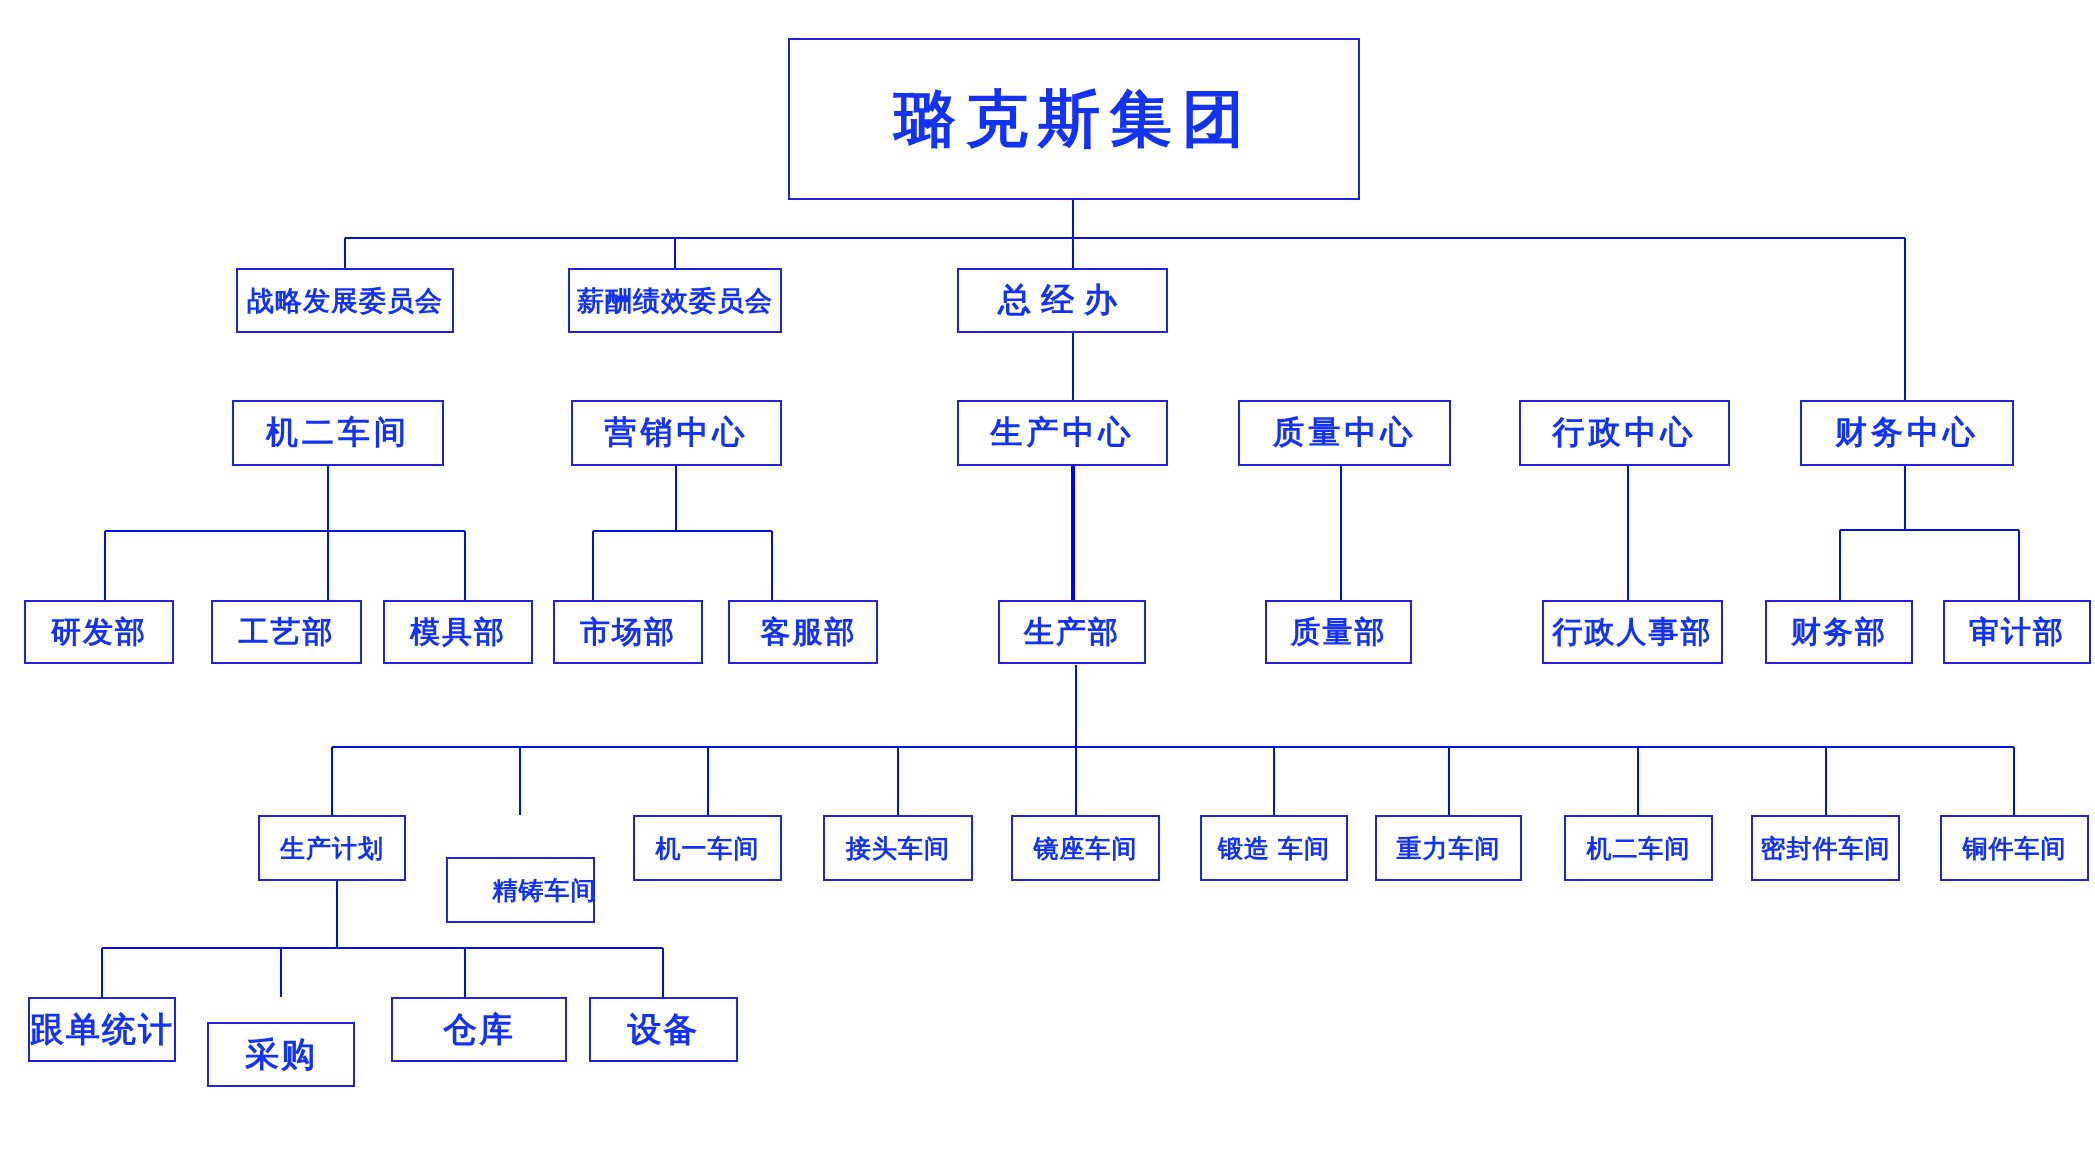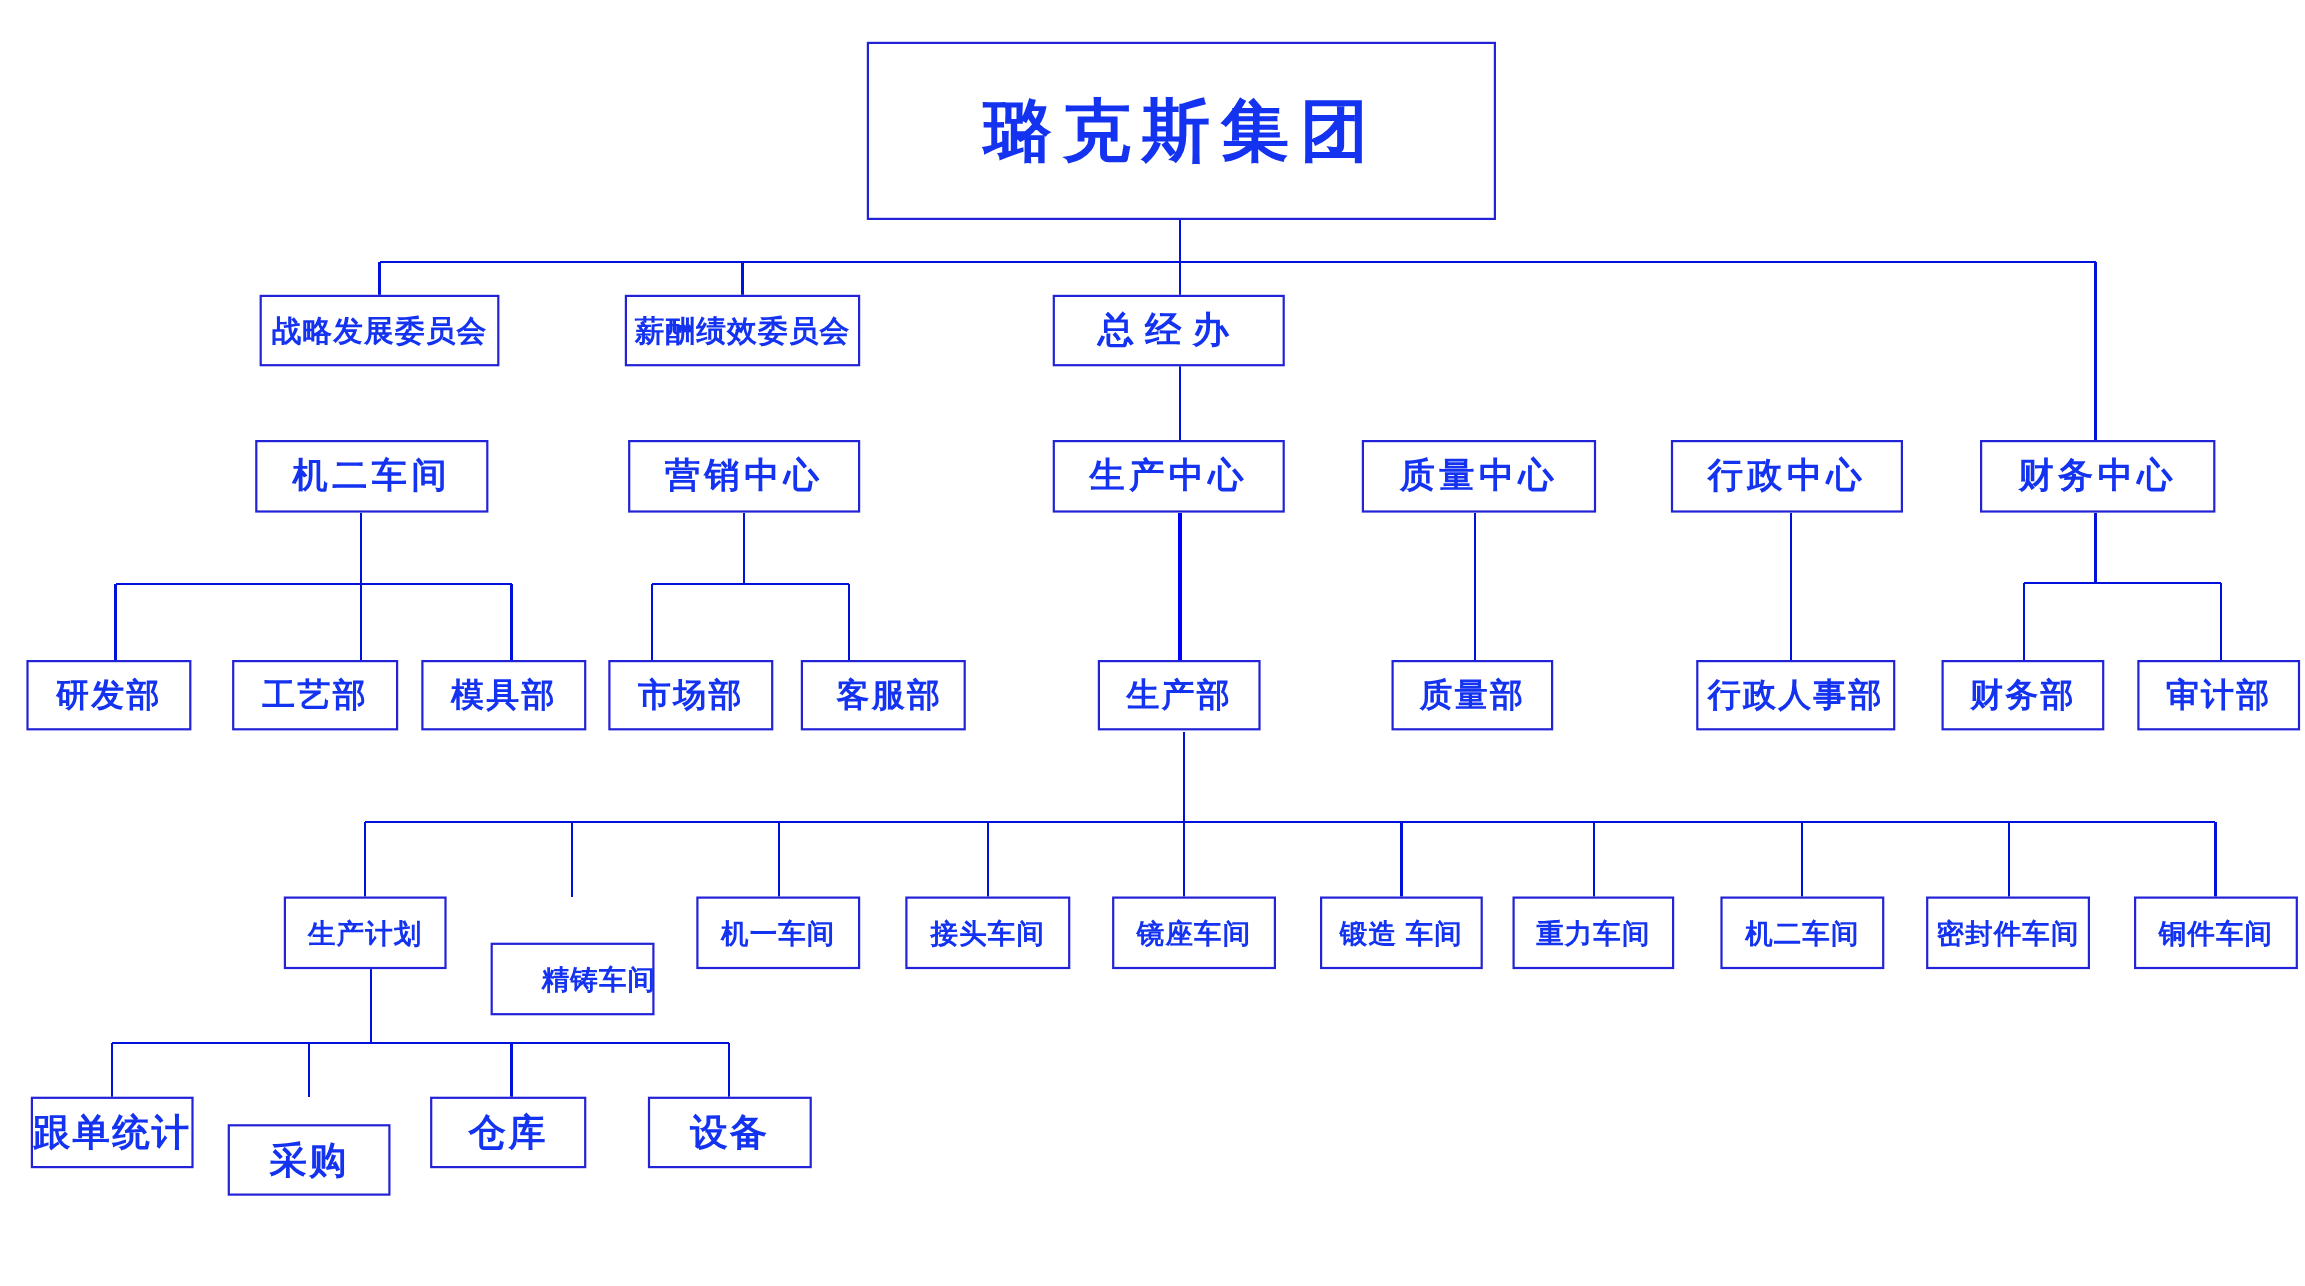--- a/index.html
+++ b/index.html
@@ -107,16 +107,16 @@
       <div class="node lvl5" style="left: 633px; top: 815px; width: 149px; height: 66px;">机一车间</div>
       <div class="node lvl5" style="left: 823px; top: 815px; width: 150px; height: 66px;">接头车间</div>
       <div class="node lvl5" style="left: 1011px; top: 815px; width: 149px; height: 66px;">镜座车间</div>
       <div class="node lvl5" style="left: 1200px; top: 815px; width: 148px; height: 66px;">锻造 车间</div>
       <div class="node lvl5" style="left: 1375px; top: 815px; width: 147px; height: 66px;">重力车间</div>
       <div class="node lvl5" style="left: 1564px; top: 815px; width: 149px; height: 66px;">机二车间</div>
       <div class="node lvl5" style="left: 1751px; top: 815px; width: 149px; height: 66px;">密封件车间</div>
       <div class="node lvl5" style="left: 1940px; top: 815px; width: 149px; height: 66px;">铜件车间</div>
       <div class="node lvl6" style="left: 28px; top: 997px; width: 148px; height: 65px;">跟单统计</div>
       <div class="node lvl6" style="left: 207px; top: 1022px; width: 148px; height: 65px;">采购</div>
-      <div class="node lvl6" style="left: 391px; top: 997px; width: 142px; height: 65px;">仓库</div>
+      <div class="node lvl6" style="left: 391px; top: 997px; width: 176px; height: 65px;">仓库</div>
       <div class="node lvl6" style="left: 589px; top: 997px; width: 149px; height: 65px;">设备</div>
     </div>
 </div>
 
 </body></html>

